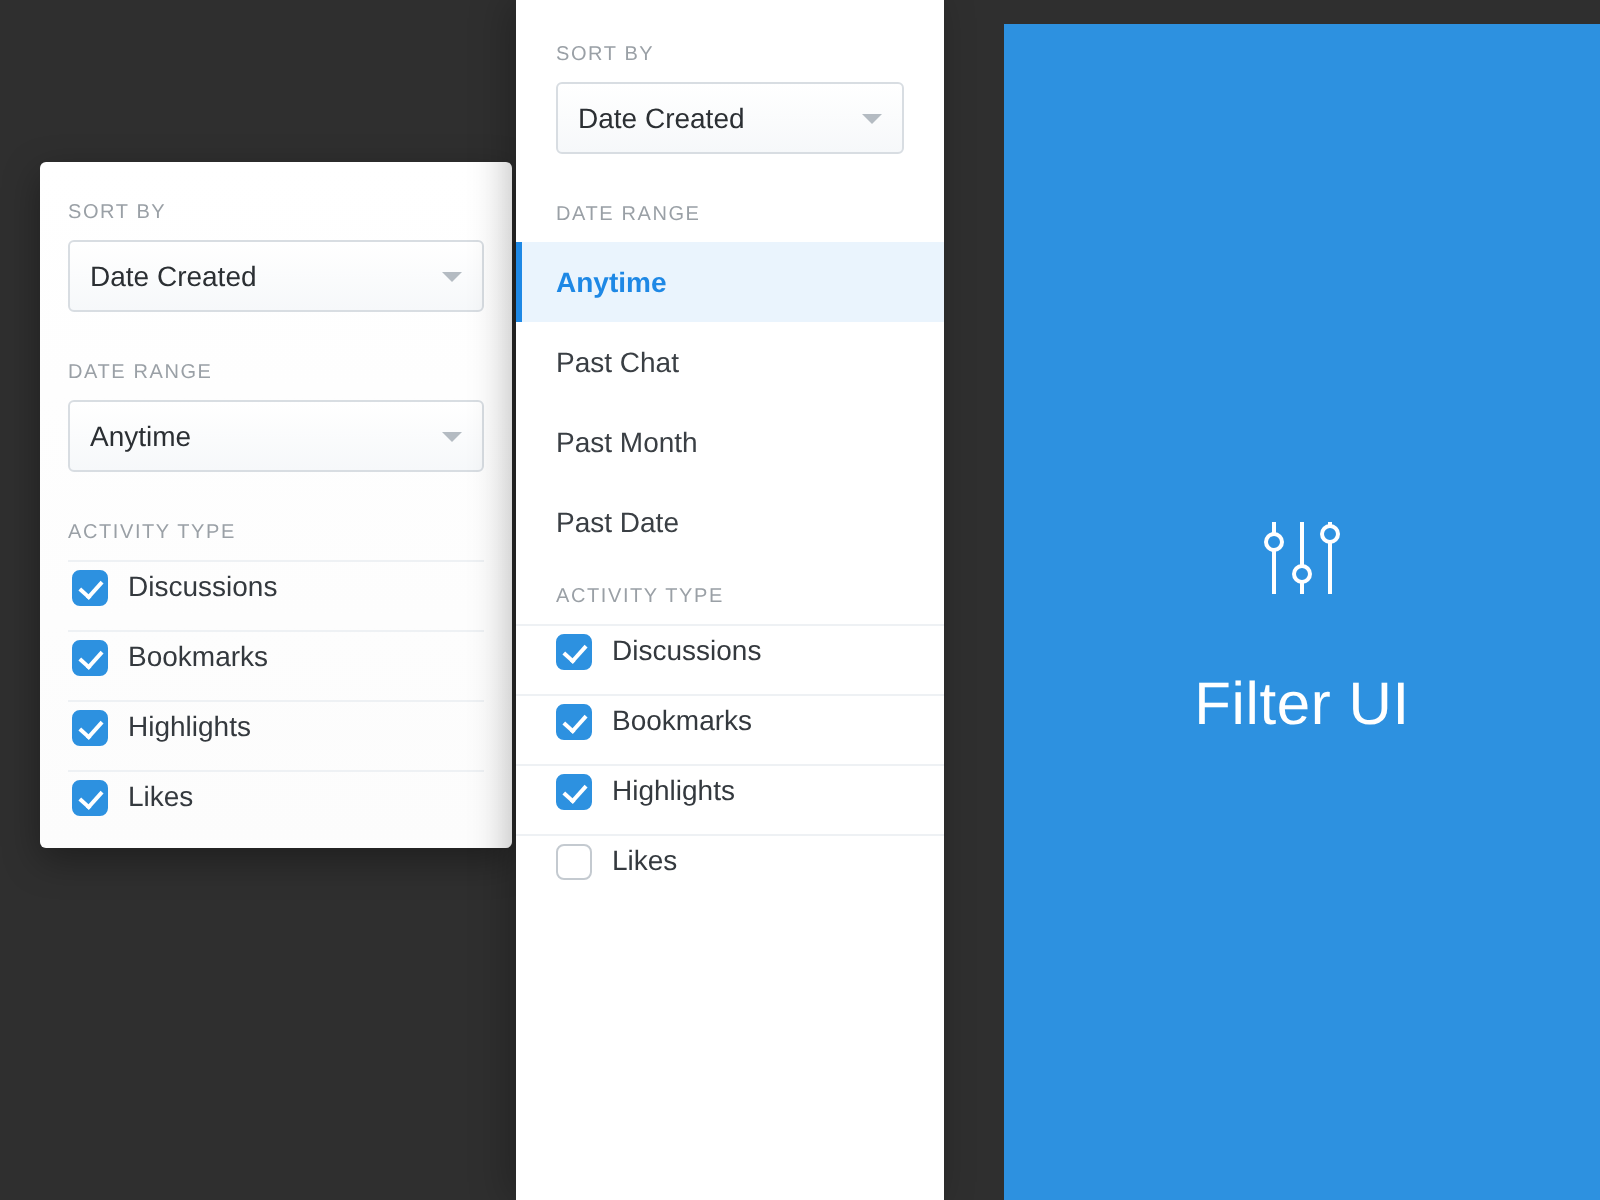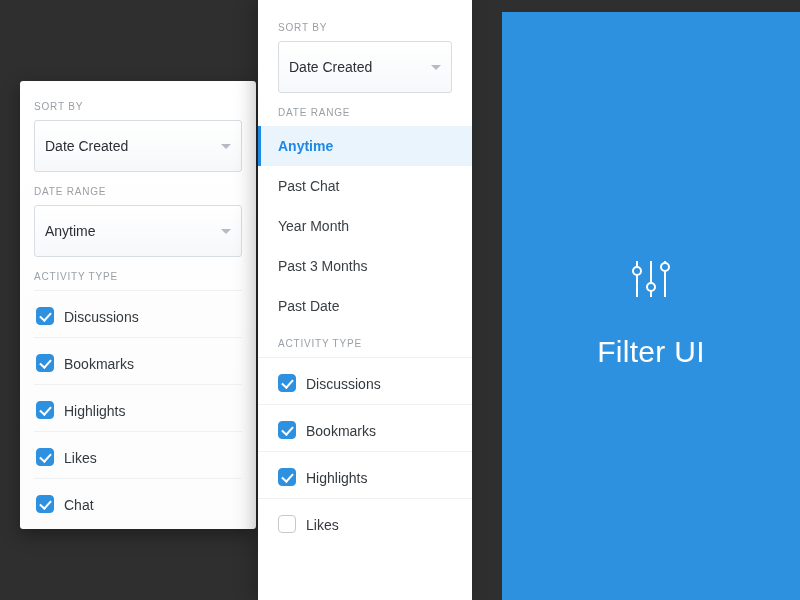--- a/index.html
+++ b/index.html
@@ -55,31 +55,31 @@
     letter-spacing: .8px;
     color: #9aa0a6;
     text-transform: uppercase;
     margin: 6px 0 8px 0;
   }
   .front .section-label { padding-left: 20px; padding-right: 20px; }
 
   
   .dropdown {
     width: 100%;
-    height: 52px;
+    height: 36px;
     border: 1px solid #d8dde2;
     border-radius: 3px;
     background: linear-gradient(#ffffff,#f6f8fa);
     display: flex;
     align-items: center;
     justify-content: space-between;
     padding: 0 10px;
     font-size: 14px;
     color: #2b2f33;
-    margin-bottom: 14px;
+    margin-bottom: 25px;
   }
   .front .dropdown { margin-left: 20px; margin-right: 20px; width: calc(100% - 40px); }
   .chevron {
     width: 0; height: 0;
     border-left: 5px solid transparent;
     border-right: 5px solid transparent;
     border-top: 5px solid #b4bbc2;
   }
 
   
@@ -93,23 +93,23 @@
     background: #eaf4fd;
     color: #1e88e5;
     font-weight: 700;
     border-left: 3px solid #1e88e5;
     padding-left: 17px;
   }
 
   
   .check-row {
     display: flex;
-    align-items: flex-end;
+    align-items: flex-start;
     gap: 10px;
-    padding: 16px 0 12px 2px;
+    padding: 4px 0 12px 2px;
     border-top: 1px solid #eef1f4;
     font-size: 14px;
     color: #34393e;
   }
   .back .check-row:first-of-type { border-top: 1px solid #eef1f4; }
   .front .check-row { padding-left: 20px; padding-right: 20px; }
   .front .check-row:first-of-type { border-top: 1px solid #eef1f4; }
 
   .chk {
     width: 18px; height: 18px;
@@ -177,40 +177,35 @@
         <span>Bookmarks</span>
       </div>
       <div class="check-row">
         <span class="chk checked"></span>
         <span>Highlights</span>
       </div>
       <div class="check-row">
         <span class="chk checked"></span>
         <span>Likes</span>
       </div>
-      <div class="check-row">
-        <span class="chk checked"></span>
-        <span>Chat</span>
-      </div>
     </div>
 </div>
 
 <div class="panel front">
   <div class="section-label">SORT BY</div>
   <div class="dropdown">
     <span>Date Created</span>
     <span class="chevron"></span>
   </div>
 
   <div class="section-label">DATE RANGE</div>
   <div id="front-dateranges">
       <div class="vlist-item selected">Anytime</div>
       <div class="vlist-item">Past Chat</div>
-      <div class="vlist-item">Year Month</div>
-      <div class="vlist-item">Past 3 Months</div>
+      <div class="vlist-item">Past Month</div>
       <div class="vlist-item">Past Date</div>
     </div>
 
   <div class="spacer"></div>
   <div class="section-label">ACTIVITY TYPE</div>
   <div id="front-activities">
       <div class="check-row">
         <span class="chk checked"></span>
         <span>Discussions</span>
       </div>

